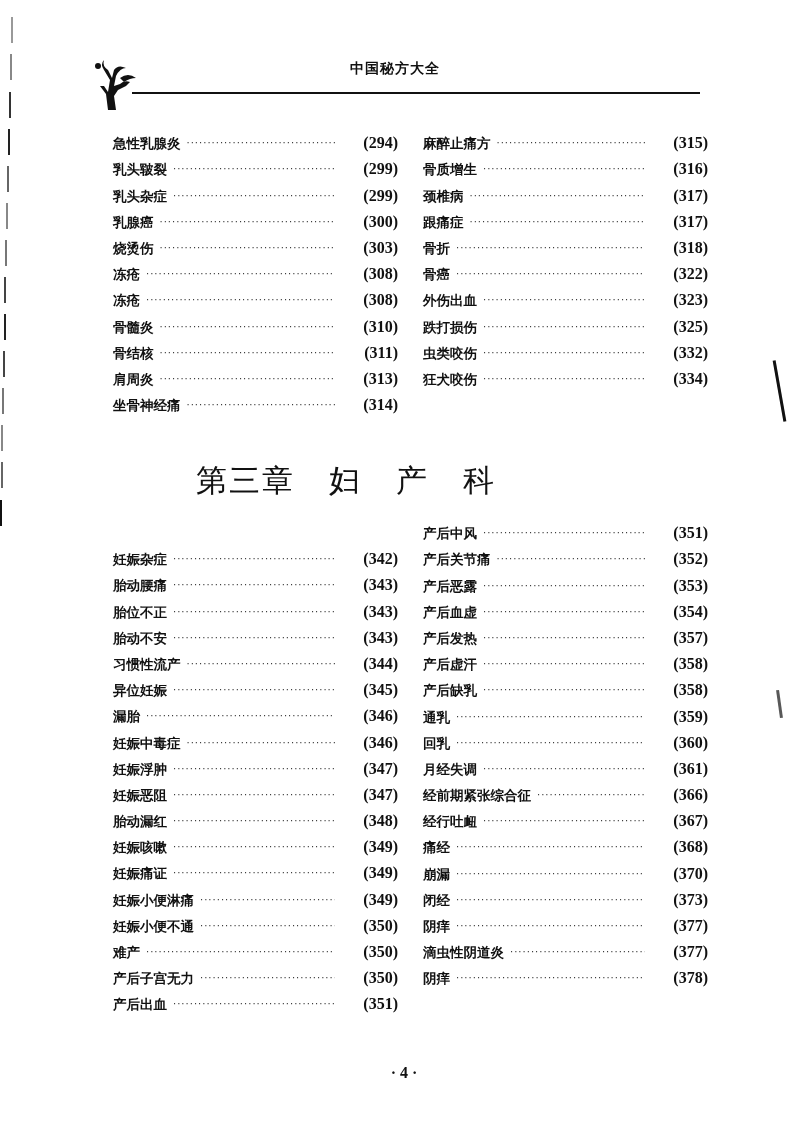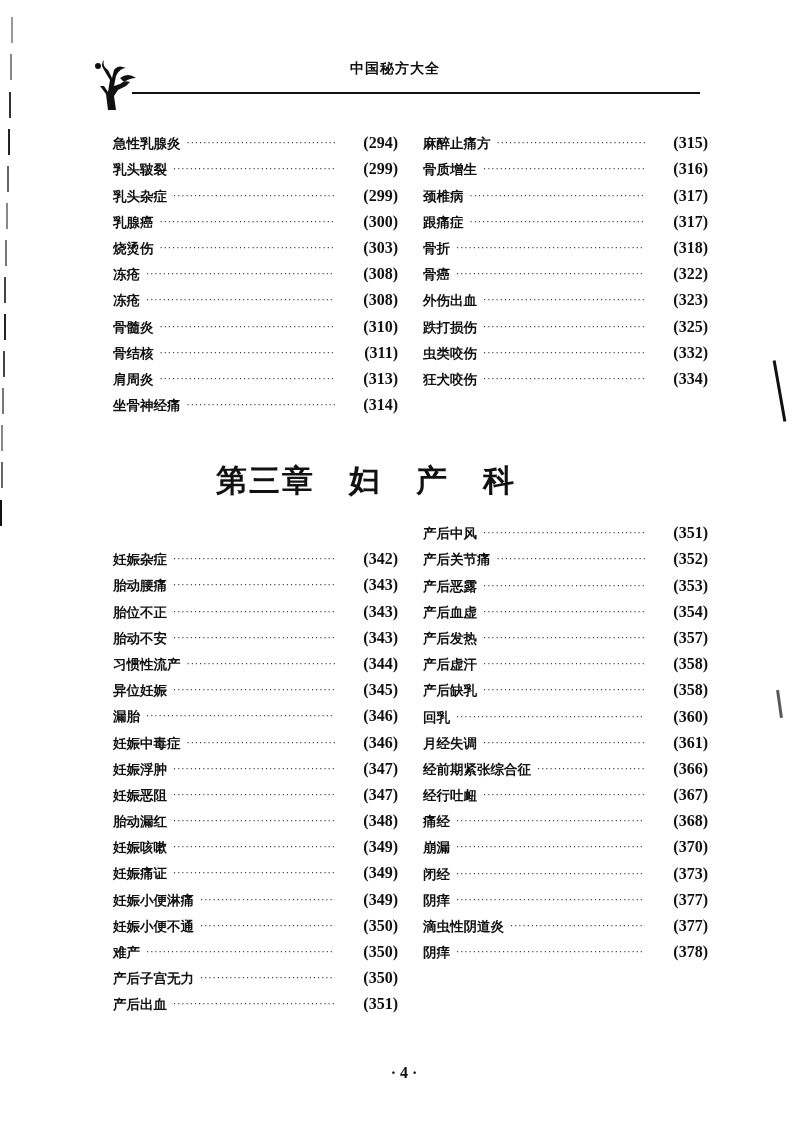--- a/index.html
+++ b/index.html
@@ -33,21 +33,21 @@
   }
   .toc-row .dots::before {
     content: "································································································";
   }
   .toc-row .page {
     white-space: nowrap; font-family: "Liberation Serif", serif; font-size: 16px; font-weight: bold; margin-left: 24px;
   }
 
   .chapter-title {
     position: absolute; left: 0; width: 692px; top: 460px; text-align: center;
-    font-family: "DejaVu Sans", sans-serif; font-size: 31px; font-weight: bold; letter-spacing: 2px; padding-left: 20px;
+    font-family: "DejaVu Sans", sans-serif; font-size: 31px; font-weight: normal; letter-spacing: 2px;
   }
   .chapter-title .gap { display: inline-block; width: 34px; }
 
   .page-number {
     position: absolute; left: 0; width: 808px; top: 1064px; text-align: center;
     font-family: "Liberation Serif", serif; font-size: 16px; font-weight: bold;
   }
   .stray { position: absolute; background: #111; }
 </style>
 </head>
@@ -318,20 +318,25 @@
       <span class="name">产后虚汗</span>
       <span class="dots"></span>
       <span class="page">(358)</span>
     </div>
   <div class="toc-row">
       <span class="name">产后缺乳</span>
       <span class="dots"></span>
       <span class="page">(358)</span>
     </div>
   <div class="toc-row">
+      <span class="name">通乳</span>
+      <span class="dots"></span>
+      <span class="page">(359)</span>
+    </div>
+  <div class="toc-row">
       <span class="name">回乳</span>
       <span class="dots"></span>
       <span class="page">(360)</span>
     </div>
   <div class="toc-row">
       <span class="name">月经失调</span>
       <span class="dots"></span>
       <span class="page">(361)</span>
     </div>
   <div class="toc-row">

